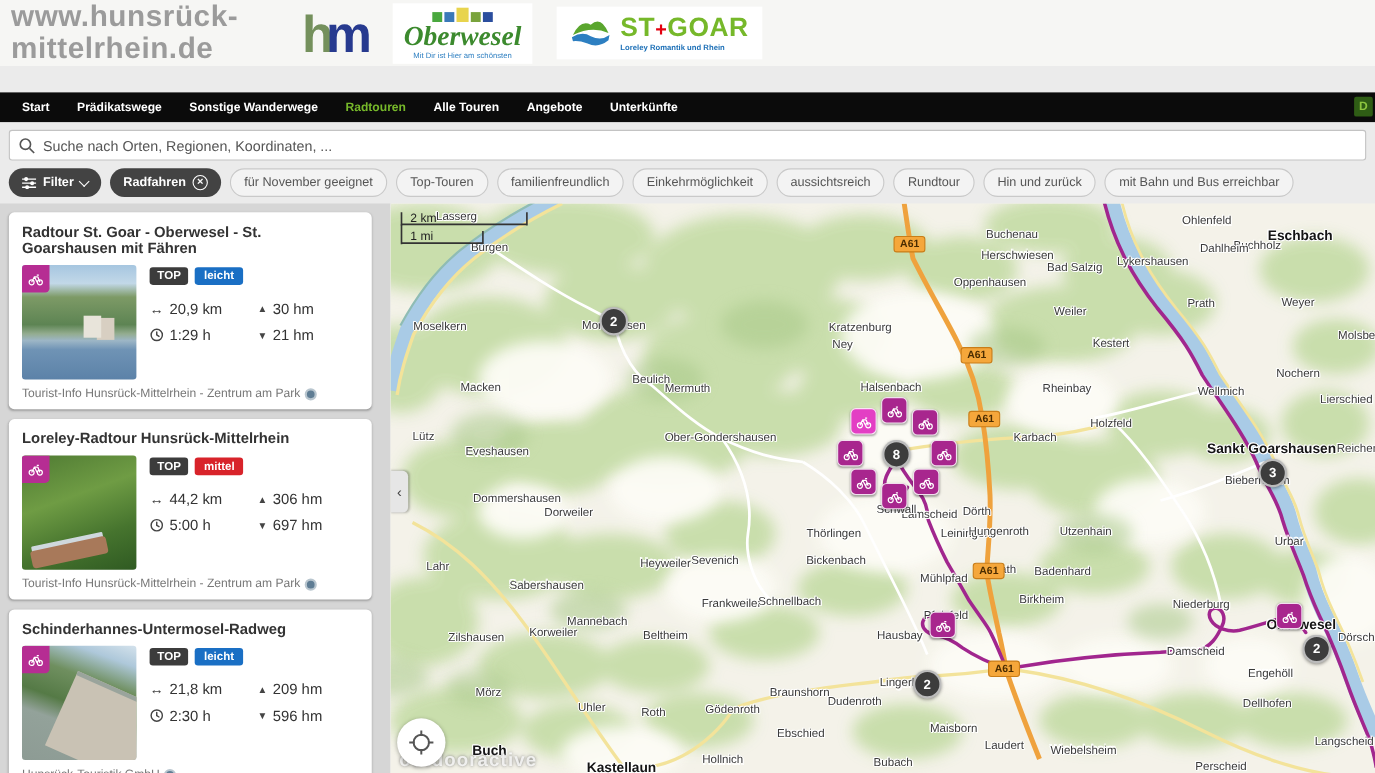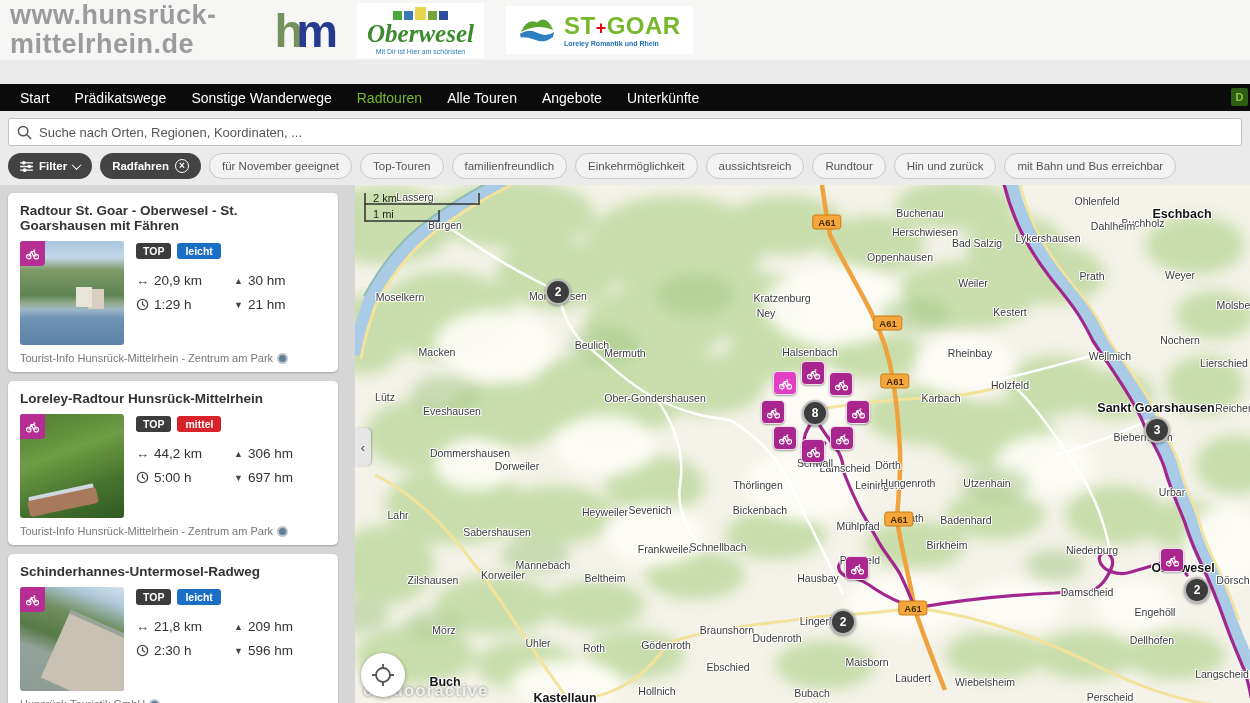--- a/index.html
+++ b/index.html
@@ -19,21 +19,21 @@
   .ow-tag { color:#2d7fc1; font-size:7px; margin-top:2px; }
   .sg-box { background:#fff; margin-left:22px; padding:5px 12px; display:flex; align-items:center; gap:8px; }
   .sg-text { display:flex; flex-direction:column; align-items:flex-start; }
   .sg-name { font-size:24px; font-weight:bold; color:#76b82a; letter-spacing:.5px; line-height:1; }
   .sg-name .plus { color:#e3000f; font-size:18px; }
   .sg-tag { color:#1d70b7; font-size:7px; font-weight:bold; margin-top:2px; }
 
   
   #nav { position:absolute; left:0; top:84px; width:1250px; height:27px; background:#0b0b0b; display:flex; align-items:center; }
   #nav-items { display:flex; gap:25px; margin-left:20px; }
-  .nav-item { color:#fff; font-size:14px; font-weight:normal; text-decoration:none; cursor:pointer; }
+  .nav-item { color:#fff; font-size:11px; font-weight:bold; text-decoration:none; cursor:pointer; }
   .nav-item.active { color:#76b82a; }
   .lang-btn { position:absolute; right:2px; top:4px; width:17px; height:18px; background:#2f5d15; color:#8dc63f; font-size:11px; font-weight:bold; display:flex; align-items:center; justify-content:center; border-radius:2px; cursor:pointer; }
 
   
   #searchbar { position:absolute; left:8px; top:118px; width:1234px; height:28px; background:#fff; border:1px solid #c3c3c3; border-radius:3px; display:flex; align-items:center; padding:0 8px; gap:7px; }
   #searchbar input { border:none; outline:none; flex:1; font-size:13px; color:#333; background:transparent; font-family:"Liberation Sans",sans-serif; }
   #searchbar input::placeholder { color:#555; }
   #chips { position:absolute; left:8px; top:153px; display:flex; gap:8px; align-items:center; }
   .chip { height:26px; display:flex; align-items:center; gap:6px; padding:0 12px; border-radius:14px; font-size:11.5px; white-space:nowrap; cursor:pointer; }
   .chip.dark { background:#434343; color:#fff; font-weight:bold; }

